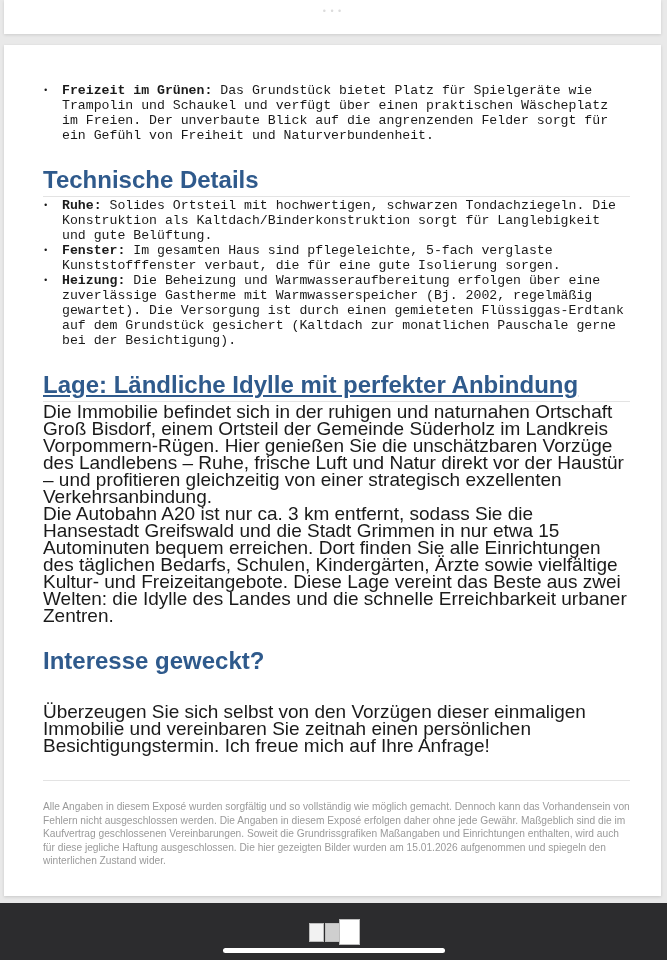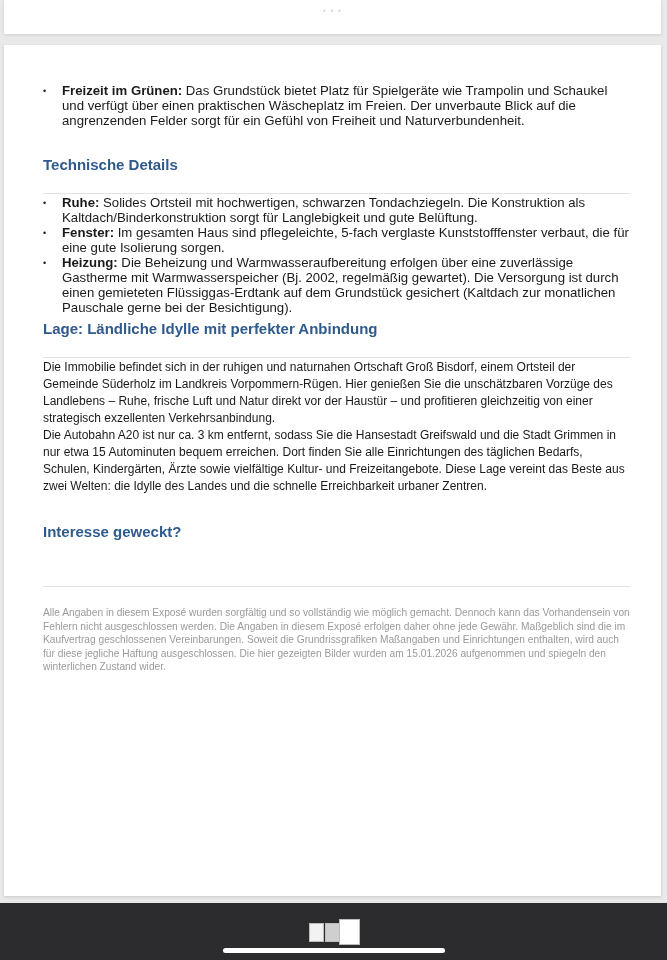--- a/index.html
+++ b/index.html
@@ -16,32 +16,32 @@
     position:absolute; left:50%; top:6px; transform:translateX(-50%);
     color:#dcdcdc; font-size:9px; letter-spacing:1px;
   }
   .page {
     position:absolute; left:4px; top:45px; width:657px; height:851px;
     background:#ffffff; box-shadow:0 1px 3px rgba(0,0,0,0.14);
   }
   .content { position:absolute; left:39px; top:38px; width:587px; color:#1a1a1a; }
   ul.items { list-style:none; margin:0; padding:0; }
   ul.items li {
-    position:relative; padding-left:19px; font-size:13.2px; line-height:15px;
+    position:relative; padding-left:19px; font-size:13.2px; line-height:15px;font-family:Liberation Mono, monospace;
   }
   ul.items li::before {
     content:"•"; position:absolute; left:0; top:1px; font-size:9px;
   }
   .term { font-weight:bold; }
   h2 {
-    margin:0; color:#2f5a8c; font-size:15px; font-weight:bold;
-    line-height:28px; border-bottom:1px solid #e3e3e3; padding-bottom:14px;
+    margin:0; color:#2f5a8c; font-size:24px; font-weight:bold;
+    line-height:28px; border-bottom:1px solid #e3e3e3; padding-bottom:2px;
   }
   h2.plain { border-bottom:none; }
-  p { margin:0; font-size:12px; line-height:17px; }
+  p { margin:0; font-size:19px; line-height:17px; }
   .disclaimer {
     border-top:1px solid #e3e3e3; padding-top:19px;
     color:#9a9a9a; font-size:10.2px; line-height:13.5px;
   }
   .bottom-bar {
     position:absolute; left:0; top:903px; width:667px; height:57px; background:#2c2c2e;
   }
   .thumbs { position:absolute; left:309px; top:16px; height:26px; width:52px; }
   .thumb { position:absolute; background:#f2f2f2; border:1px solid #bdbdbd; }
   .thumb.t1 { left:0; top:4px; width:13px; height:17px; }
@@ -78,25 +78,26 @@
       <li>
         <span class="term">Fenster:</span>
         <span>Im gesamten Haus sind pflegeleichte, 5-fach verglaste Kunststofffenster verbaut, die für eine gute Isolierung sorgen.</span>
       </li>
       <li>
         <span class="term">Heizung:</span>
         <span>Die Beheizung und Warmwasseraufbereitung erfolgen über eine zuverlässige Gastherme mit Warmwasserspeicher (Bj. 2002, regelmäßig gewartet). Die Versorgung ist durch einen gemieteten Flüssiggas-Erdtank auf dem Grundstück gesichert (Kaltdach zur monatlichen Pauschale gerne bei der Besichtigung).</span>
       </li>
     </ul>
 
-    <h2 style="">Lage: Ländliche Idylle mit perfekter Anbindung</h2>
+    <h2 style="margin-top:23px;text-decoration:underline;">Lage: Ländliche Idylle mit perfekter Anbindung</h2>
     <p style="margin-top:1px;">Die Immobilie befindet sich in der ruhigen und naturnahen Ortschaft Groß Bisdorf, einem Ortsteil der Gemeinde Süderholz im Landkreis Vorpommern-Rügen. Hier genießen Sie die unschätzbaren Vorzüge des Landlebens – Ruhe, frische Luft und Natur direkt vor der Haustür – und profitieren gleichzeitig von einer strategisch exzellenten Verkehrsanbindung.</p>
     <p>Die Autobahn A20 ist nur ca. 3 km entfernt, sodass Sie die Hansestadt Greifswald und die Stadt Grimmen in nur etwa 15 Autominuten bequem erreichen. Dort finden Sie alle Einrichtungen des täglichen Bedarfs, Schulen, Kindergärten, Ärzte sowie vielfältige Kultur- und Freizeitangebote. Diese Lage vereint das Beste aus zwei Welten: die Idylle des Landes und die schnelle Erreichbarkeit urbaner Zentren.</p>
 
     <h2 class="plain" style="margin-top:23px;">Interesse geweckt?</h2>
+    <p style="margin-top:26px;">Überzeugen Sie sich selbst von den Vorzügen dieser einmaligen Immobilie und vereinbaren Sie zeitnah einen persönlichen Besichtigungstermin. Ich freue mich auf Ihre Anfrage!</p>
 
     <div class="disclaimer" style="margin-top:26px;">Alle Angaben in diesem Exposé wurden sorgfältig und so vollständig wie möglich gemacht. Dennoch kann das Vorhandensein von Fehlern nicht ausgeschlossen werden. Die Angaben in diesem Exposé erfolgen daher ohne jede Gewähr. Maßgeblich sind die im Kaufvertrag geschlossenen Vereinbarungen. Soweit die Grundrissgrafiken Maßangaben und Einrichtungen enthalten, wird auch für diese jegliche Haftung ausgeschlossen. Die hier gezeigten Bilder wurden am 15.01.2026 aufgenommen und spiegeln den winterlichen Zustand wider.</div>
   </div>
 </div>
 
 <div class="bottom-bar">
   <div class="thumbs">
     <div class="thumb t1"></div>
     <div class="thumb t2"></div>
     <div class="thumb t3"></div>

